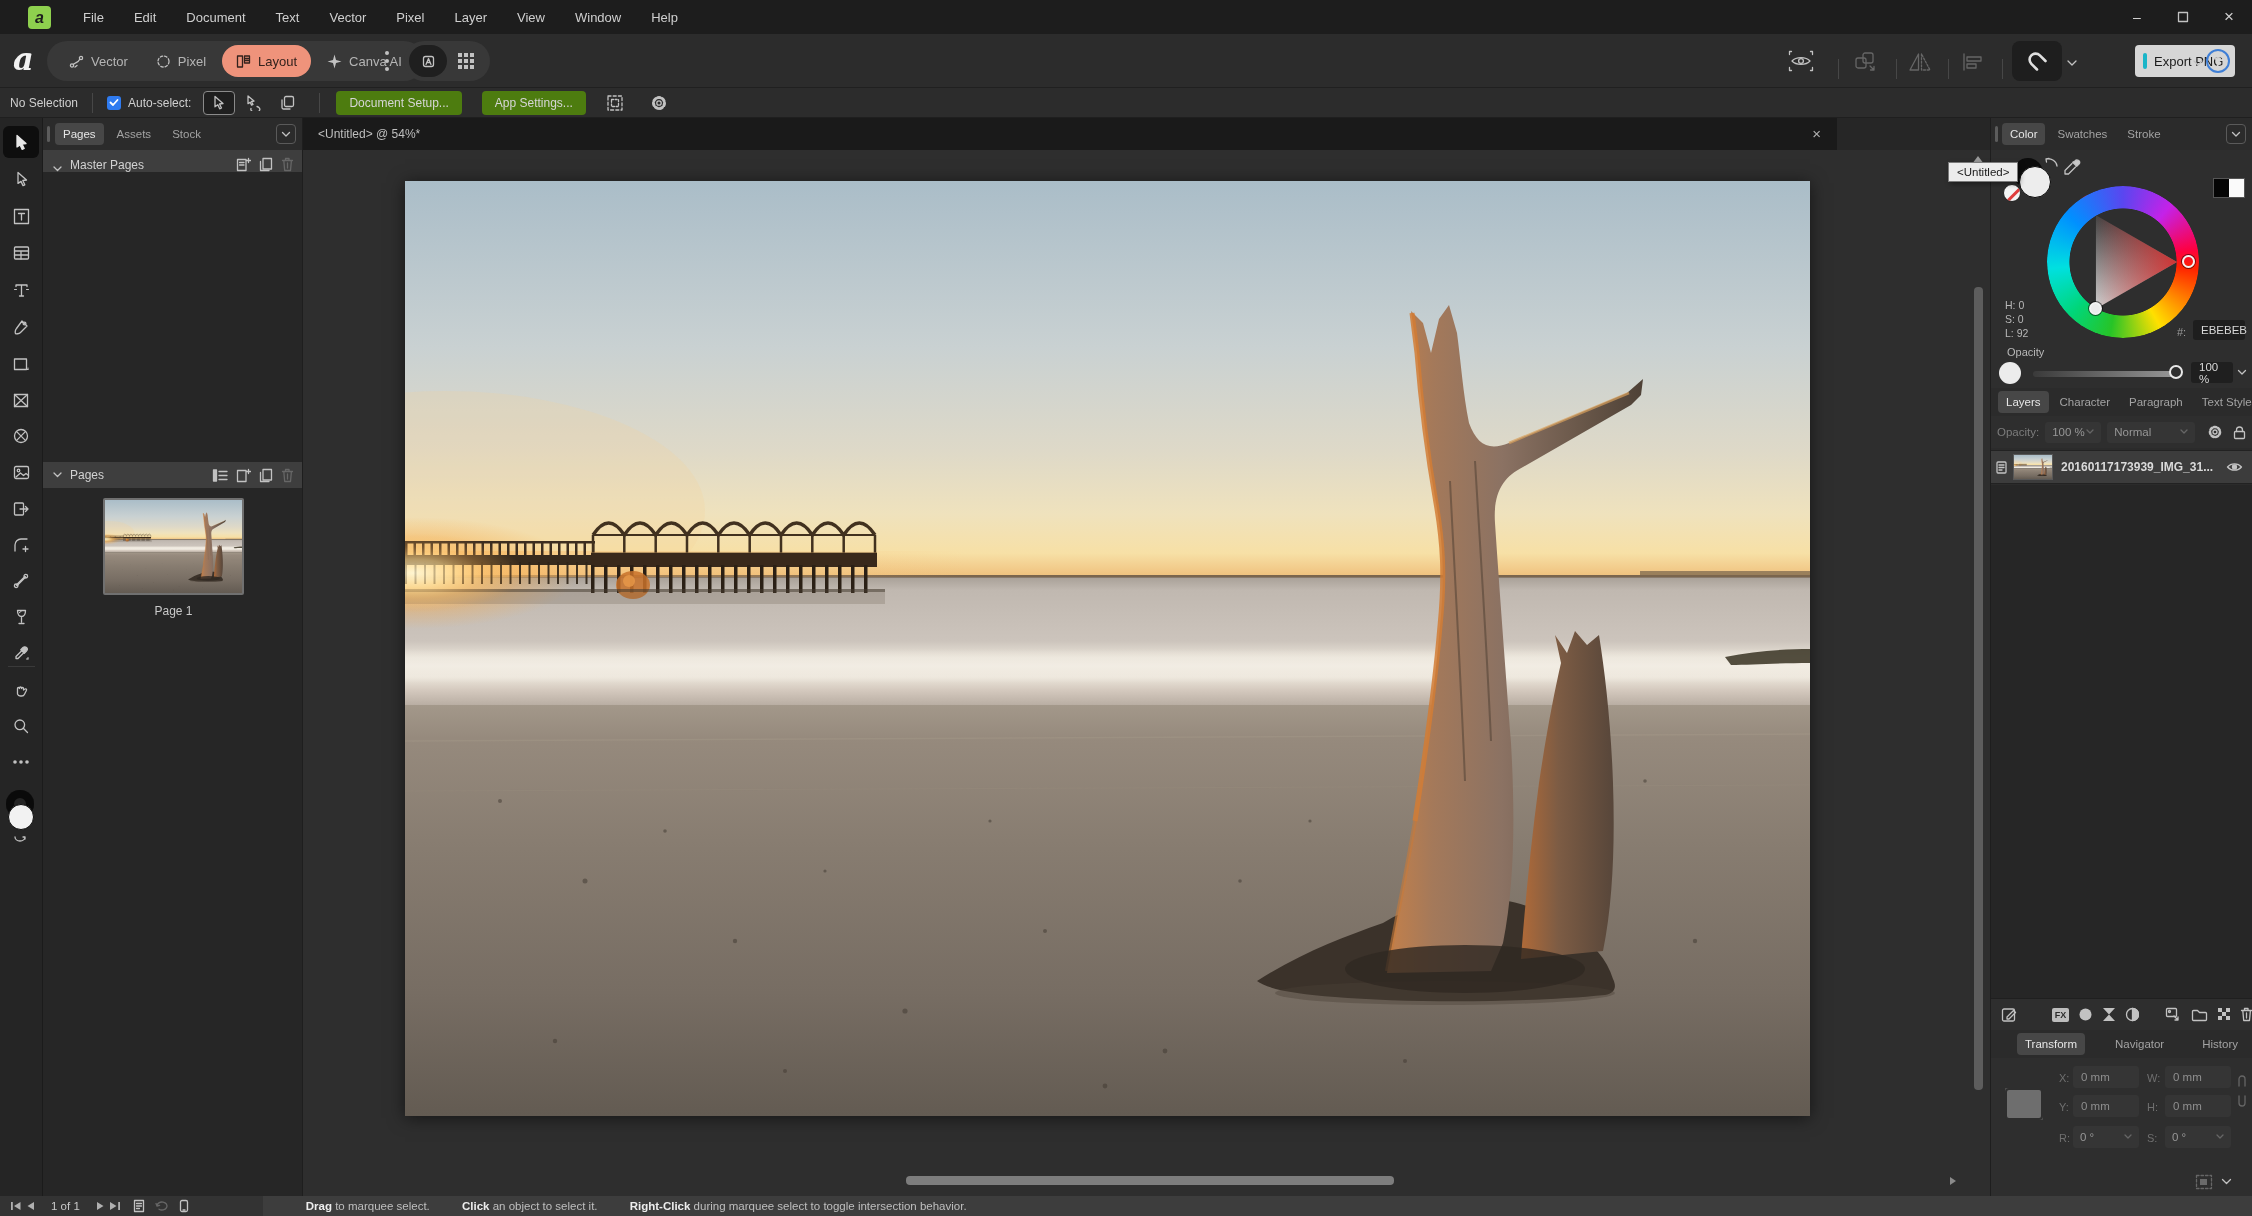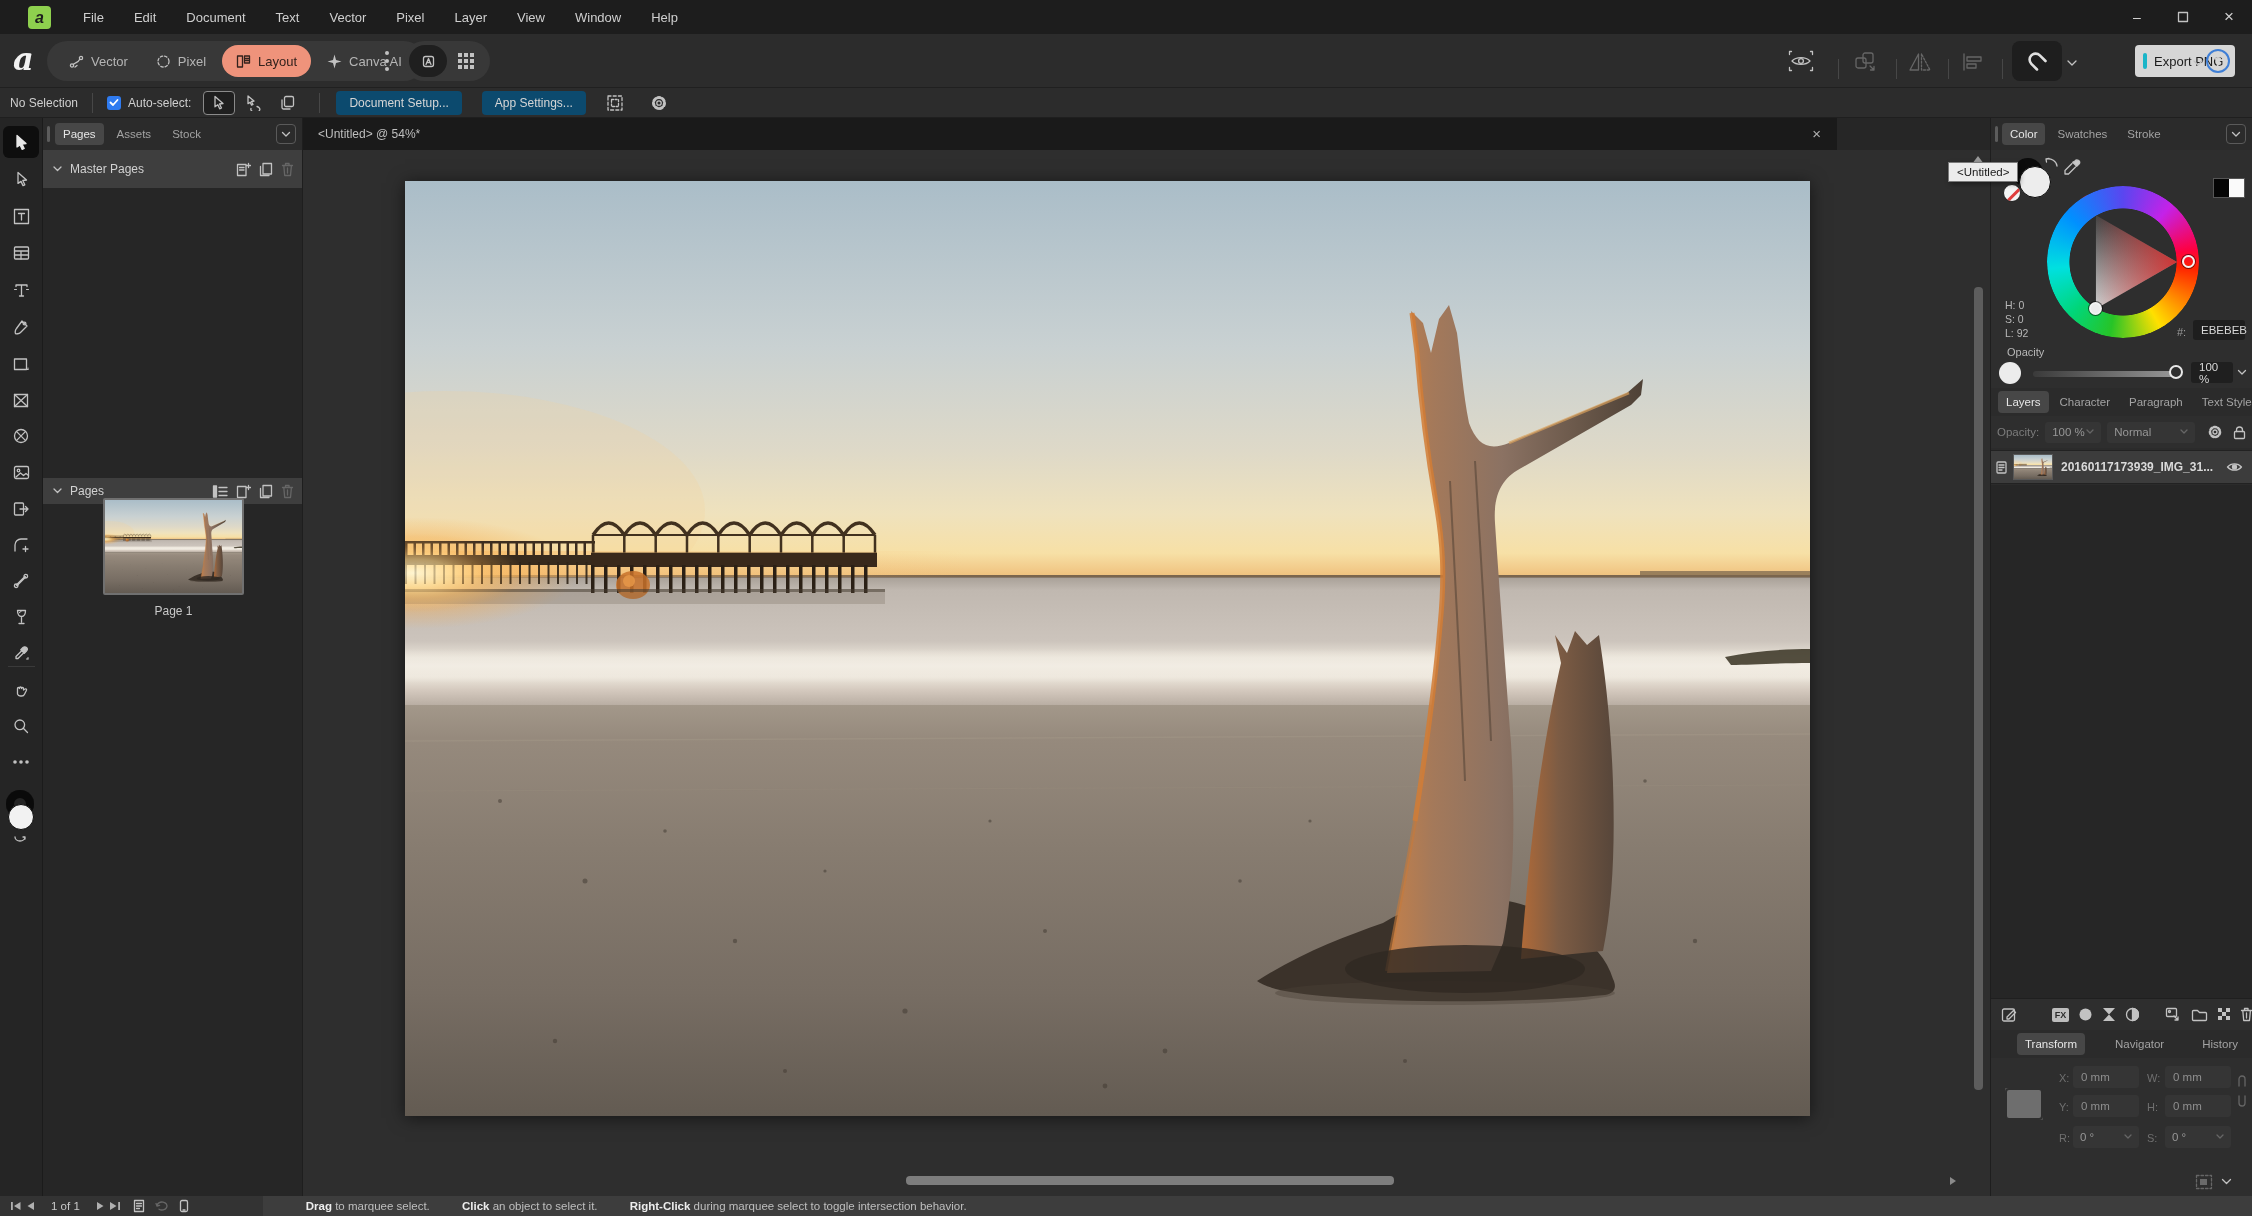--- a/index.html
+++ b/index.html
@@ -12,21 +12,21 @@
   svg.ic.fill{fill:#c2c2c2;stroke:none;}
   
   .titlebar{left:0;top:0;width:2252px;height:34px;background:#1d1d1d;display:flex;align-items:center;}
   .menu-item{padding:0 15px;height:34px;display:flex;align-items:center;color:#cfcfcf;font-size:13px;}
   .win-btn{width:46px;height:34px;display:flex;align-items:center;justify-content:center;color:#cfcfcf;font-size:14px;}
   .persona-bar{left:0;top:34px;width:2252px;height:54px;background:#2c2c2c;border-bottom:1px solid #202020;}
   .pill-group{background:#383838;border-radius:20px;height:40px;display:flex;align-items:center;padding:0 8px;}
   .persona-btn{display:flex;align-items:center;gap:7px;padding:0 14px;height:40px;color:#b5b5b5;font-size:13px;}
   .persona-btn.selected{background:#ef937b;color:#33221d;border-radius:16px;height:32px;margin:0 2px;}
   .tool-sep{width:1px;height:20px;background:#474747;}
-  .toolbar-btn{background:#0c4a6e;border-radius:4px;color:#d6d6d6;font-size:12px;display:flex;align-items:center;justify-content:center;height:24px;padding:0 13px;}
+  .toolbar-btn{background:#4d7c0f;border-radius:4px;color:#d6d6d6;font-size:12px;display:flex;align-items:center;justify-content:center;height:24px;padding:0 13px;}
   .context-bar{left:0;top:88px;width:2252px;height:30px;background:#2c2c2c;border-bottom:1px solid #1f1f1f;display:flex;align-items:center;}
   
   .tab-pill{padding:0 8px;height:22px;display:flex;align-items:center;border-radius:4px;color:#a3a3a3;font-size:11.5px;white-space:nowrap;}
   .tab-pill.sel{background:#474747;color:#e6e6e6;}
   .accent-bar{width:3px;height:16px;background:#5c5c5c;border-radius:2px;}
   .chev-box{width:20px;height:20px;border:1px solid #5a5a5a;border-radius:4px;display:flex;align-items:center;justify-content:center;}
   .sec-hdr{background:#3e3e3e;display:flex;align-items:center;color:#d2d2d2;font-size:12px;}
   .dd{background:#353535;border-radius:3px;color:#979797;font-size:11.5px;display:flex;align-items:center;padding:0 7px;justify-content:space-between;}
   .field-box{background:#353535;border-radius:3px;color:#8f8f8f;font-size:11.5px;display:flex;align-items:center;padding:0 8px;}
   .tool-slot{width:36px;height:32px;display:flex;align-items:center;justify-content:center;border-radius:6px;}
@@ -481,21 +481,21 @@
       <div class="tab-pill sel">Pages</div>
       <div class="tab-pill">Assets</div>
       <div class="tab-pill">Stock</div>
       <div class="chev-box" style="margin-left:auto;margin-right:6px;">
         <svg class="ic" width="10" height="7">
             <path d="M1.5 1.5 l3.5 3.5 l3.5 -3.5"></path>
           </svg>
       </div>
     </div>
 
-    <div class="sec-hdr" style="height:38px;">
+    <div class="sec-hdr" style="height:22px;align-items:flex-end;">
       <svg class="ic" width="9" height="6" style="margin:0 8px 0 10px;">
           <path d="M1 1 l3.5 3.5 L8 1"></path>
         </svg>
       <span>Master Pages</span>
       <div class="row" style="margin-left:auto;gap:8px;margin-right:8px;">
         <svg class="ic" width="15" height="15">
             <rect x="1.5" y="2.5" width="8.5" height="11"></rect>
             <path d="M3.5 5.5 h4.5 M3.5 8 h4.5 M10.5 3.5 h4 M12.5 1.5 v4"></path>
           </svg>
         <svg class="ic" width="14" height="15">

